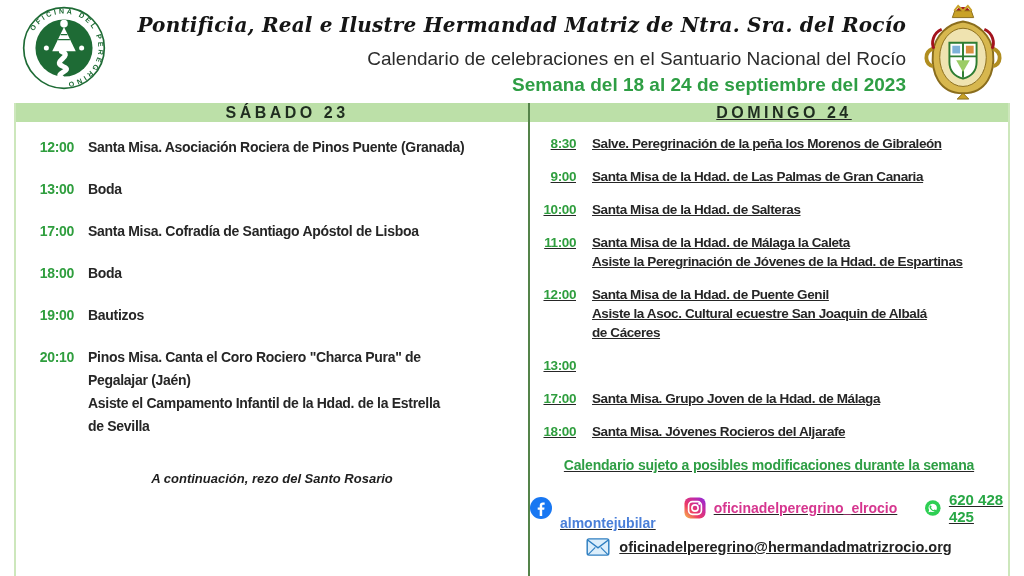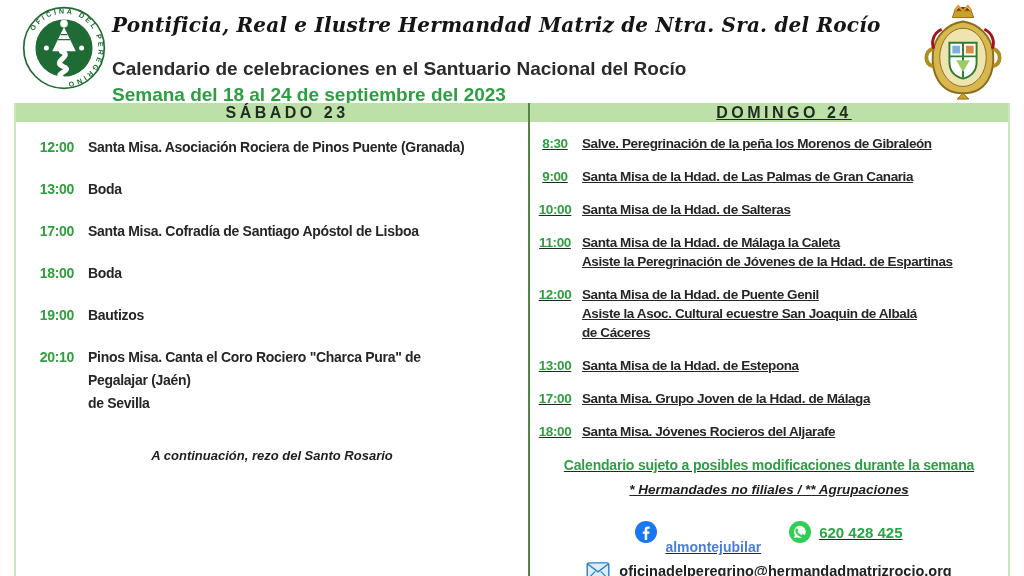--- a/index.html
+++ b/index.html
@@ -17,24 +17,24 @@
     --email-blue:#2f7fc1;
     --logo-green:#1e6b35;
     --crest-gold:#c9a227;
   }
   *{margin:0;padding:0;box-sizing:border-box;}
   html,body{width:1024px;height:576px;background:#fff;}
   .page{position:relative;width:1024px;height:576px;overflow:hidden;background:#fff;
         font-family:"Liberation Sans",sans-serif;color:var(--body-text);}
 
   
-  .top{position:absolute;top:0;left:112px;right:118px;height:108px;text-align:left;}
+  .top{position:absolute;top:0;left:120px;right:118px;height:108px;text-align:right;}
   .title{margin-top:13px;font-family:"DejaVu Serif",serif;font-style:italic;font-weight:bold;
          font-size:20px;color:var(--title-color);letter-spacing:.2px;}
-  .subtitle{margin-top:21px;font-size:19px;color:#2b2b2b;font-weight:bold;}
+  .subtitle{margin-top:11px;font-size:19px;color:#2b2b2b;}
   .week{margin-top:4px;font-size:19px;font-weight:bold;color:var(--accent-green);}
 
   .logo-left{position:absolute;top:6px;left:22px;width:84px;height:84px;}
   .logo-right{position:absolute;top:4px;right:16px;width:90px;height:97px;}
   .logo-left svg,.logo-right svg{width:100%;height:100%;display:block;}
 
   
   .calendar{position:absolute;top:103px;left:14px;right:14px;bottom:0;display:flex;
             border-left:2px solid var(--border-light-green);
             border-right:2px solid var(--border-light-green);}
@@ -46,21 +46,21 @@
               letter-spacing:3.5px;color:var(--day-header-text);padding-left:30px;}
 
   .events{padding-top:14px;}
   .col-left .events{padding-left:8px;}
   .col-right .events{padding-top:12px;padding-left:4px;}
   .event{display:flex;}
   .col-left .event{margin-bottom:19px;font-size:14px;line-height:23px;letter-spacing:-.3px;}
   .col-right .event{margin-bottom:14px;font-size:13.5px;line-height:19px;letter-spacing:-.4px;}
   .time{flex:none;text-align:right;font-weight:bold;color:var(--time-green);}
   .col-left .time{width:50px;margin-right:14px;}
-  .col-right .time{width:42px;margin-right:6px;text-align:center;}
+  .col-right .time{width:42px;margin-right:16px;}
   .desc{font-weight:bold;color:var(--body-text);}
   .desc div{white-space:nowrap;}
 
   .sat-note{margin-top:14px;text-align:center;font-style:italic;font-weight:bold;
             font-size:13px;color:#1e1e1e;}
   .notice{margin-top:2px;text-align:center;font-weight:bold;font-size:14px;
           color:var(--accent-green);letter-spacing:-.2px;}
   .footnote{margin-top:9px;text-align:center;font-style:italic;font-weight:bold;
             font-size:13.5px;color:#1e1e1e;}
 
@@ -154,20 +154,21 @@
             <div class="time">19:00</div>
             <div class="desc">
               <div>Bautizos</div>
             </div>
           </div>
           <div class="event">
             <div class="time">20:10</div>
             <div class="desc">
               <div>Pinos Misa. Canta el Coro Rociero "Charca Pura" de</div>
               <div>Pegalajar (Jaén)</div>
+              <div>Asiste  el Campamento Infantil de la Hdad. de la Estrella</div>
               <div>de Sevilla</div>
             </div>
           </div>
         </div>
       <div class="sat-note">A continuación, rezo del Santo Rosario</div>
     </div>
 
     <div class="column col-right">
       <div class="day-header">DOMINGO 24</div>
       <div class="events">
@@ -199,47 +200,60 @@
           <div class="event">
             <div class="time">12:00</div>
             <div class="desc">
               <div>Santa Misa de la Hdad. de Puente Genil</div>
               <div>Asiste la Asoc. Cultural ecuestre  San Joaquin de Albalá</div>
               <div>de Cáceres</div>
             </div>
           </div>
           <div class="event">
             <div class="time">13:00</div>
-            <div class="desc">
-              <div>Santa Misa de la Hdad. de Estepona</div>
-            </div>
           </div>
           <div class="event">
             <div class="time">17:00</div>
             <div class="desc">
               <div>Santa Misa. Grupo Joven de la Hdad. de Málaga</div>
             </div>
           </div>
           <div class="event">
             <div class="time">18:00</div>
             <div class="desc">
               <div>Santa Misa. Jóvenes Rocieros del Aljarafe</div>
             </div>
           </div>
         </div>
       <div class="notice">Calendario sujeto a posibles modificaciones durante la semana</div>
-      <div class="footnote">* Hermandades no filiales / ** Agrupaciones</div>
 
       <div class="socials">
         <div class="social">
           <svg viewBox="0 0 24 24">
             <circle cx="12" cy="12" r="12" fill="#1877f2"></circle>
             <path d="M13.3 20.6v-6.6h2.2l.34-2.6h-2.54V9.7c0-.76.21-1.27 1.3-1.27h1.38V6.1c-.24-.03-1.06-.1-2.01-.1-2 0-3.36 1.22-3.36 3.45v1.95H8.4v2.6h2.2v6.6z" fill="#ffffff"></path>
           </svg>
           <span class="fb-label">almontejubilar</span>
+        </div>
+        <div class="social">
+          <svg viewBox="0 0 24 24">
+            <defs>
+              <linearGradient id="iggrad" x1="0" y1="1" x2="1" y2="0">
+                <stop offset="0" stop-color="#f7c548"></stop>
+                <stop offset="0.35" stop-color="#ee3b64"></stop>
+                <stop offset="0.7" stop-color="#c32aa3"></stop>
+                <stop offset="1" stop-color="#8a2be2"></stop>
+              </linearGradient>
+            </defs>
+            <rect x="0.5" y="0.5" width="23" height="23" rx="6.5" fill="url(#iggrad)"></rect>
+            <rect x="5" y="5" width="14" height="14" rx="4.2" fill="none" stroke="#ffffff" stroke-width="1.8"></rect>
+            <circle cx="12" cy="12" r="3.4" fill="none" stroke="#ffffff" stroke-width="1.8"></circle>
+            <circle cx="16.6" cy="7.4" r="1.2" fill="#ffffff"></circle>
+          </svg>
+          <span class="ig-label">oficinadelperegrino_elrocio</span>
         </div>
         <div class="social">
           <svg viewBox="0 0 24 24">
             <circle cx="12" cy="12" r="12" fill="#2ecf53"></circle>
             <path d="M12 5.3a6.5 6.5 0 0 0-5.6 9.85L5.4 18.6l3.55-.95A6.5 6.5 0 1 0 12 5.3z" fill="#ffffff"></path>
             <path d="M9.5 8.6c-.2-.45-.4-.46-.58-.47l-.5-.01c-.17 0-.45.06-.69.32-.24.26-.9.88-.9 2.15s.92 2.5 1.05 2.67c.13.17 1.78 2.85 4.4 3.88 2.17.86 2.61.69 3.08.65.47-.04 1.52-.62 1.73-1.22.21-.6.21-1.12.15-1.23-.06-.11-.23-.17-.49-.3l-1.71-.84c-.23-.11-.4-.06-.55.14l-.68.86c-.13.15-.3.17-.52.06-.3-.15-1.26-.47-2.4-1.49-.89-.79-1.49-1.77-1.66-2.07-.17-.3-.02-.46.13-.61.13-.13.3-.35.44-.52.15-.17.2-.3.3-.5.1-.2.05-.37-.02-.52z" fill="#2ecf53"></path>
           </svg>
           <span class="wa-label">620 428 425</span>
         </div>
       </div>

